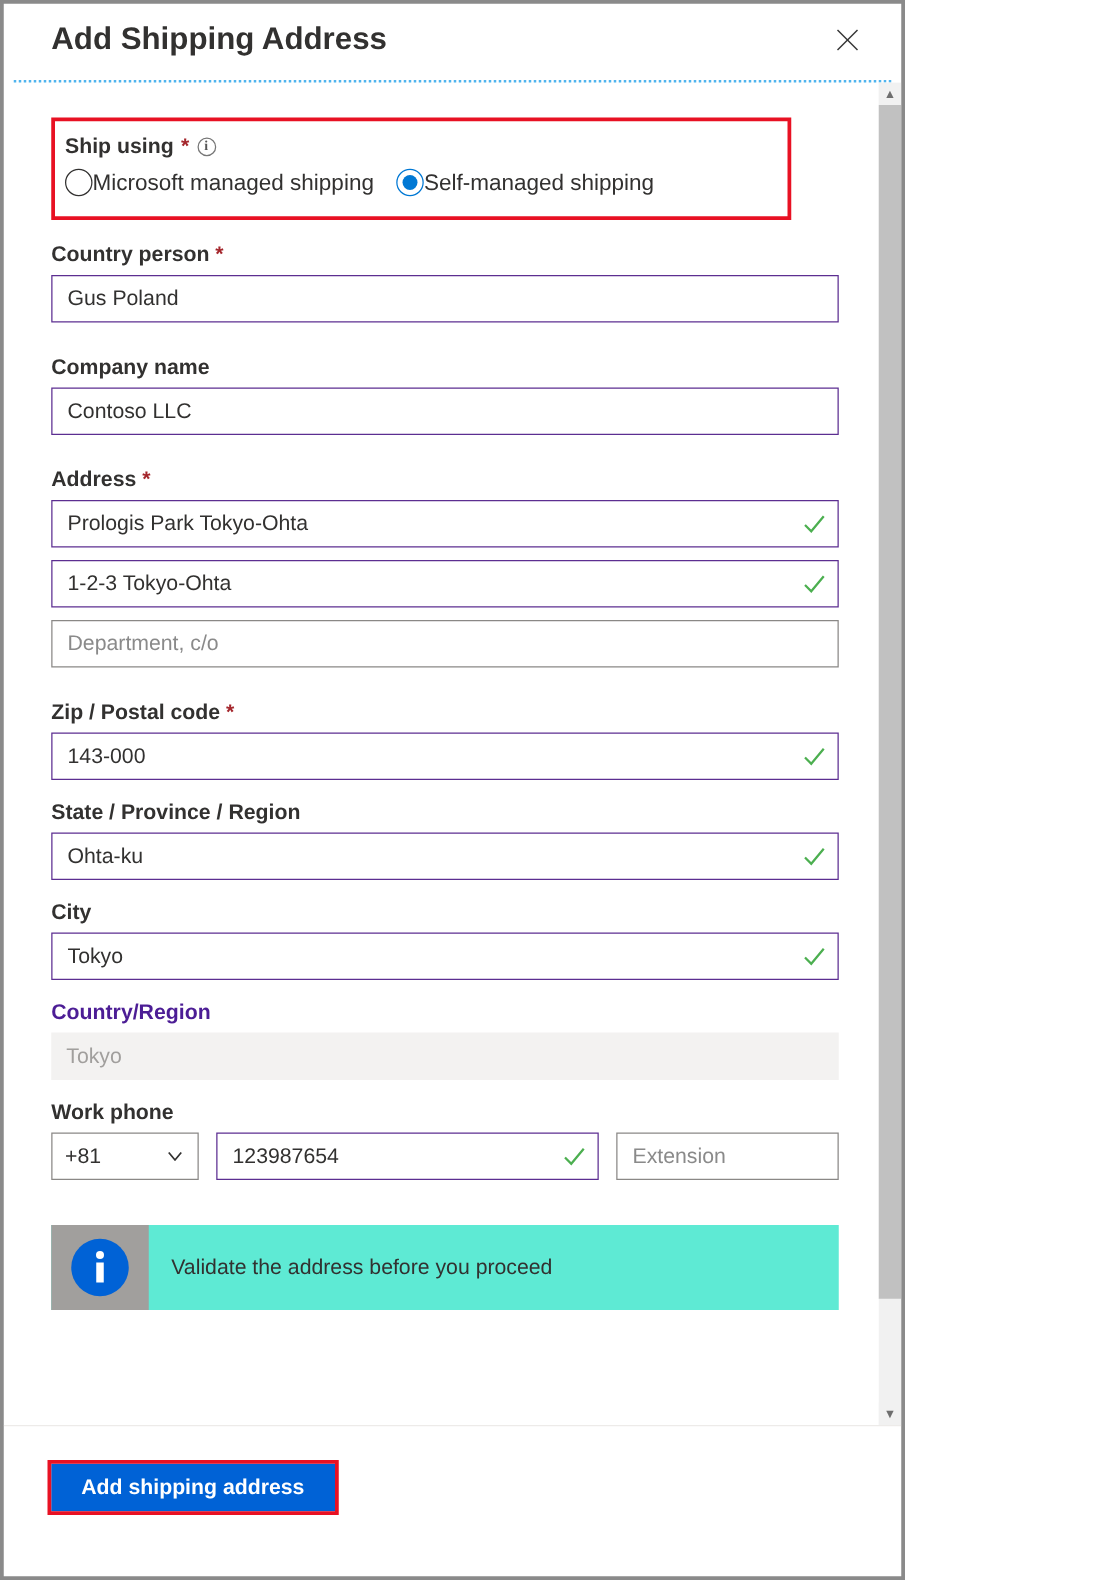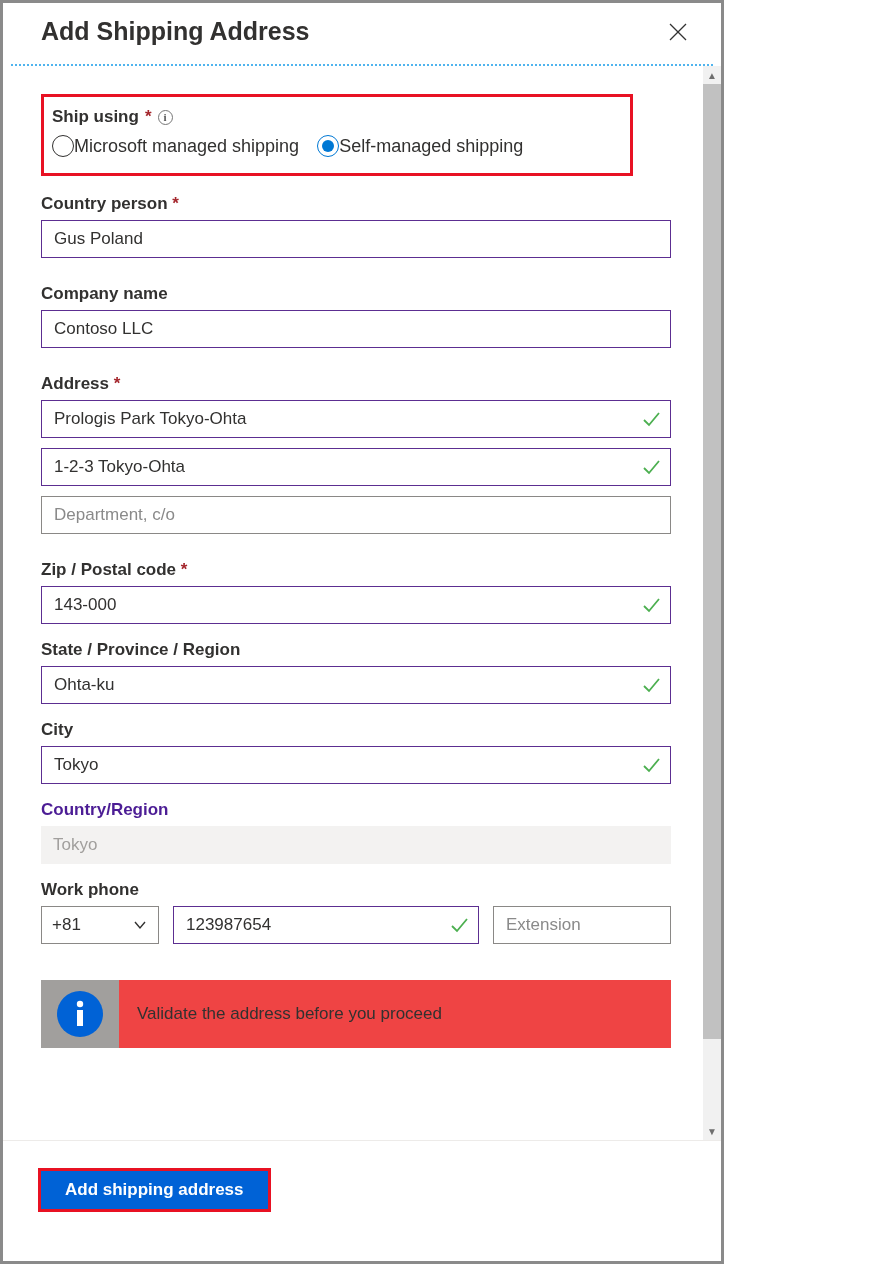--- a/index.html
+++ b/index.html
@@ -182,21 +182,21 @@
     height: 38px;
     border: 1px solid #8a8886;
     padding: 0 12px;
     font-size: 17px;
     font-family: inherit;
   }
   .ext-input::placeholder { color: #8a8a8a; }
   .info-banner {
     display: flex;
     align-items: stretch;
-    background: #ef4444;
+    background: #5eead4;
     margin-top: 36px;
   }
   .info-banner .icon-box {
     width: 78px;
     background: #a19f9d;
     display: flex; align-items: center; justify-content: center;
   }
   .info-banner .msg {
     padding: 24px 18px;
     font-size: 17px;

